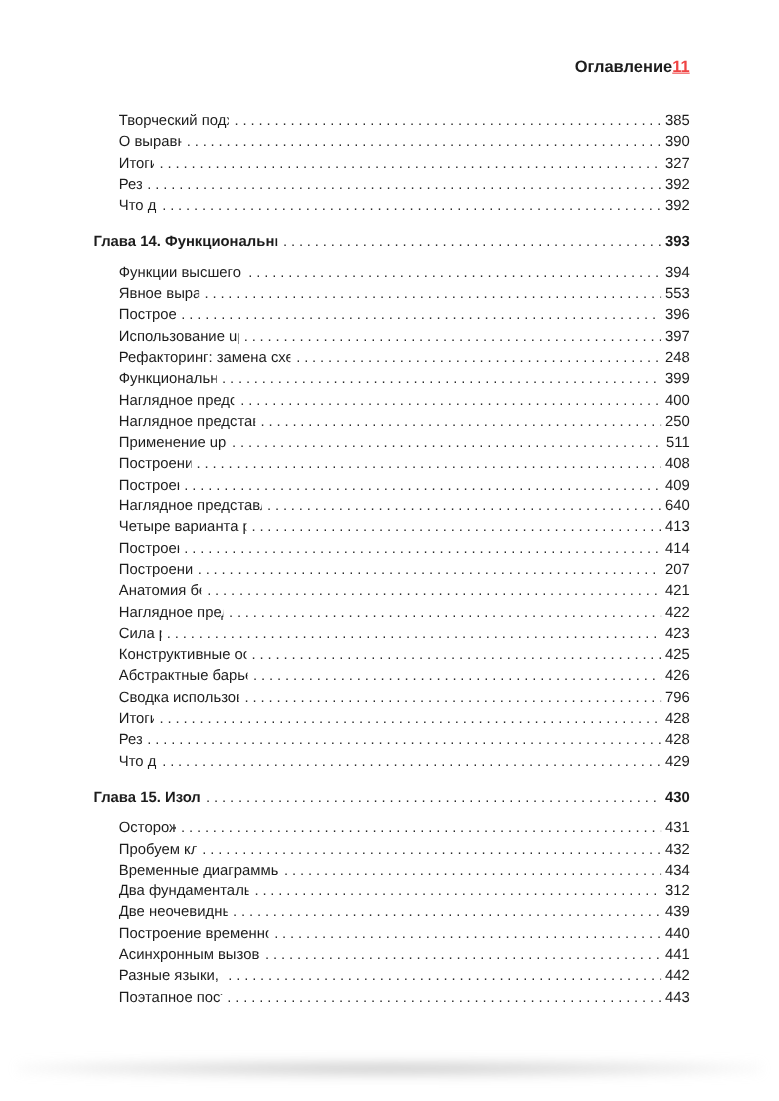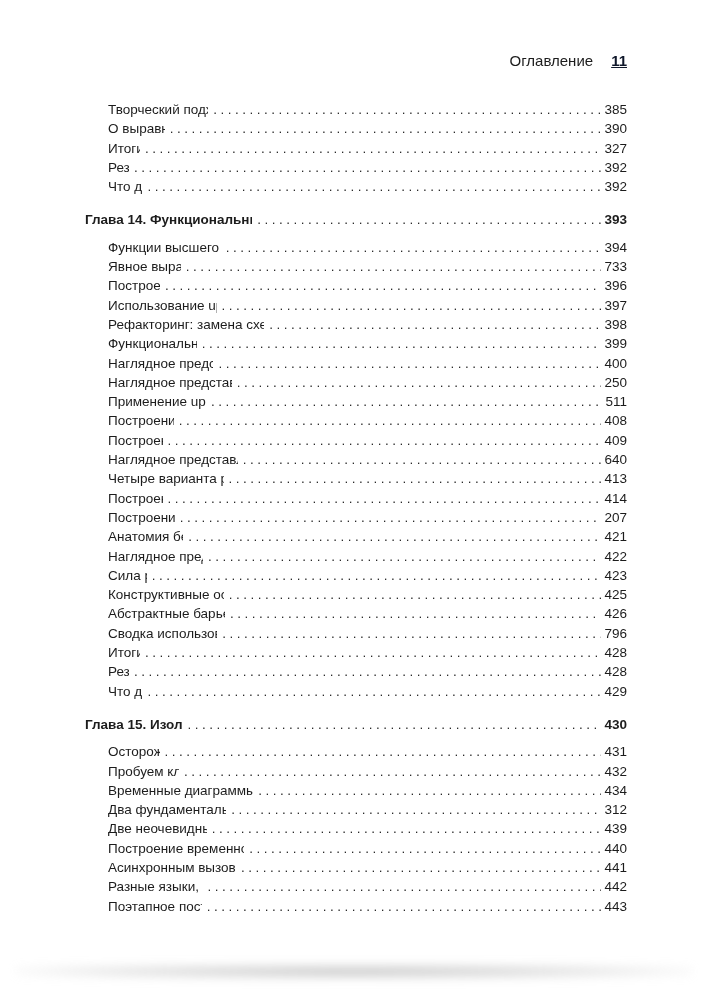--- a/index.html
+++ b/index.html
@@ -18,27 +18,26 @@
   }
   .page-header {
     position: absolute;
     top: 52px;
     right: 81px;
     font-size: 15px;
     line-height: 18px;
     white-space: nowrap;
   }
   .page-header .header-title {
-    font-weight: 400;
+    font-weight: 700;
     color: #1c1c1c;
   }
   .page-header .header-page-number {
     font-weight: 700;
-    margin-left: 18px;
-    color: #0f172a;
+    color: #ef4444;
     text-decoration: underline;
   }
   .toc {
     position: absolute;
     top: 100px;
     left: 85px;
     right: 81px;
   }
   .toc-section + .toc-section {
     margin-top: 14px;
@@ -138,36 +137,36 @@
           <span class="toc-page">393</span>
         </div>
         <div class="toc-row toc-item">
           <span class="toc-title">Функции высшего порядка для значений в объектах</span>
           <span class="leader"></span>
           <span class="toc-page">394</span>
         </div>
         <div class="toc-row toc-item">
           <span class="toc-title">Явное выражение имени поля</span>
           <span class="leader"></span>
-          <span class="toc-page">733</span>
+          <span class="toc-page">553</span>
         </div>
         <div class="toc-row toc-item">
           <span class="toc-title">Построение update()</span>
           <span class="leader"></span>
           <span class="toc-page">396</span>
         </div>
         <div class="toc-row toc-item">
           <span class="toc-title">Использование update() для изменения значений</span>
           <span class="leader"></span>
           <span class="toc-page">397</span>
         </div>
         <div class="toc-row toc-item">
           <span class="toc-title">Рефакторинг: замена схемы «чтение — изменение — запись» функцией update()</span>
           <span class="leader"></span>
-          <span class="toc-page">398</span>
+          <span class="toc-page">248</span>
         </div>
         <div class="toc-row toc-item">
           <span class="toc-title">Функциональный инструмент: update()</span>
           <span class="leader"></span>
           <span class="toc-page">399</span>
         </div>
         <div class="toc-row toc-item">
           <span class="toc-title">Наглядное представление значений в объектах</span>
           <span class="leader"></span>
           <span class="toc-page">400</span>

